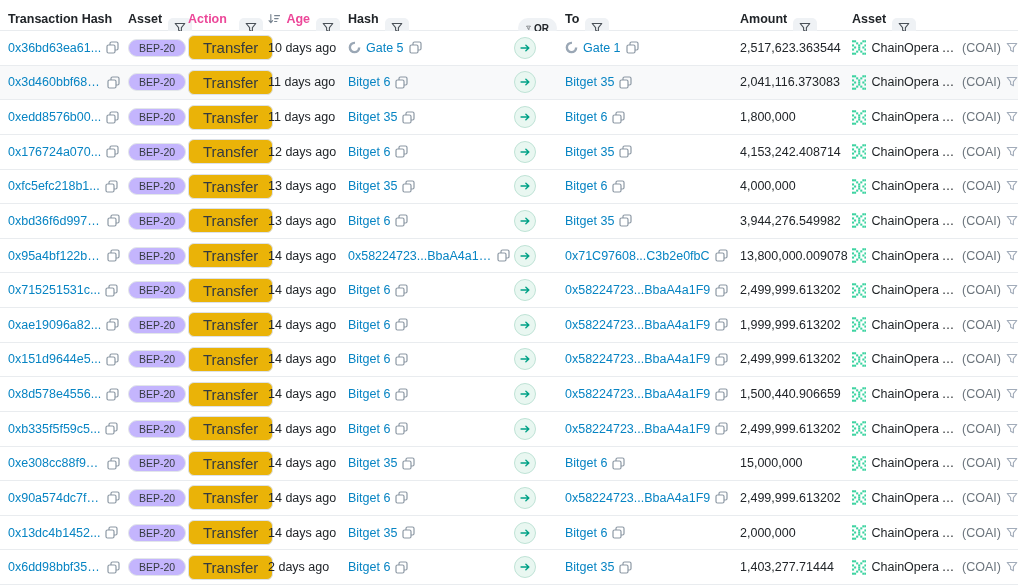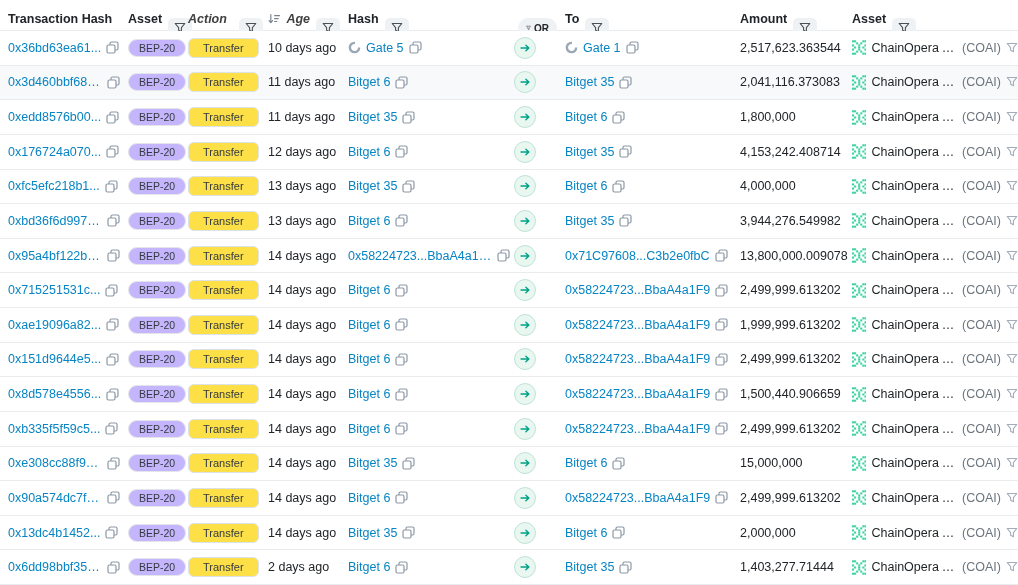--- a/index.html
+++ b/index.html
@@ -6,43 +6,43 @@
   html,body { width:1018px; height:585px; background:#fff; overflow:hidden;
     font-family:"Liberation Sans","DejaVu Sans",sans-serif; color:#212529; }
   .table { display:flex; flex-direction:column; height:585px; width:1018px; }
   .hdr {
     display:grid; grid-template-columns:120px 60px 80px 80px 170px 47px 175px 112px 1fr;
     align-items:center; height:31px; flex:0 0 31px; border-bottom:1px solid #e9ecef;
     font-size:12.5px; font-weight:bold;
   }
   .cell { padding-left:8px; display:flex; align-items:center; gap:6px; min-width:0; }
   .hdr .lbl { white-space:nowrap; }
-  .blue { color:#404040;font-style:italic; }
+  .blue { color:#ec4899; }
   .filter-pill {
     display:inline-flex; align-items:center; justify-content:center; gap:3px;
     background:#eff2f5; border:none; border-radius:5px; height:20px; min-width:24px;
     padding:0 5px; color:#495057; cursor:pointer;margin-top:18px;
   }
   .or-pill { border-radius:10px; font-size:10px; font-weight:bold; color:#212529; padding:0 8px; }
   .rows { display:flex; flex-direction:column; flex:1; }
   .row {
     display:grid; grid-template-columns:120px 60px 80px 80px 170px 47px 175px 112px 1fr;
     align-items:center; flex:1; border-bottom:1px solid #e9ecef; font-size:12.5px;
     background:#fff;
   }
   .row.hl { background:#f8f9fa; }
   a.lnk { color:#0784c3; text-decoration:none; white-space:nowrap; overflow:hidden; text-overflow:ellipsis; }
   .copy-btn { display:inline-flex; flex:0 0 auto; color:#8c98a4; cursor:pointer; background:none; border:none; padding:0; }
   .badge {
     display:inline-block; border:1px solid #e2e6ea; border-radius:10px; background:#c4b5fd;
     font-size:10.5px; color:#343a40; padding:2px 10px; white-space:nowrap;
   }
   .action-btn {
-    display:inline-block; border:1px solid #dde2e8; border-radius:6px; background:#fde047;
-    font-size:11px; color:#343a40; padding:3px 14px; cursor:pointer; white-space:nowrap;
+    display:inline-block; border:1px solid #dde2e8; border-radius:6px; background:#eab308;
+    font-size:15px; color:#343a40; padding:3px 14px; cursor:pointer; white-space:nowrap;
     font-family:inherit;
   }
   .age { color:#212529; white-space:nowrap;text-align:right; }
   .addr-cell { gap:5px; }
   .gate-ic { display:inline-flex; flex:0 0 auto; }
   .arrow-wrap { justify-content:flex-start; padding-left:4px; }
   .arrow-circle {
     width:22px; height:22px; border-radius:50%; background:#e9f7f1; border:1px solid #bfe3d6;
     display:flex; align-items:center; justify-content:center;
   }

